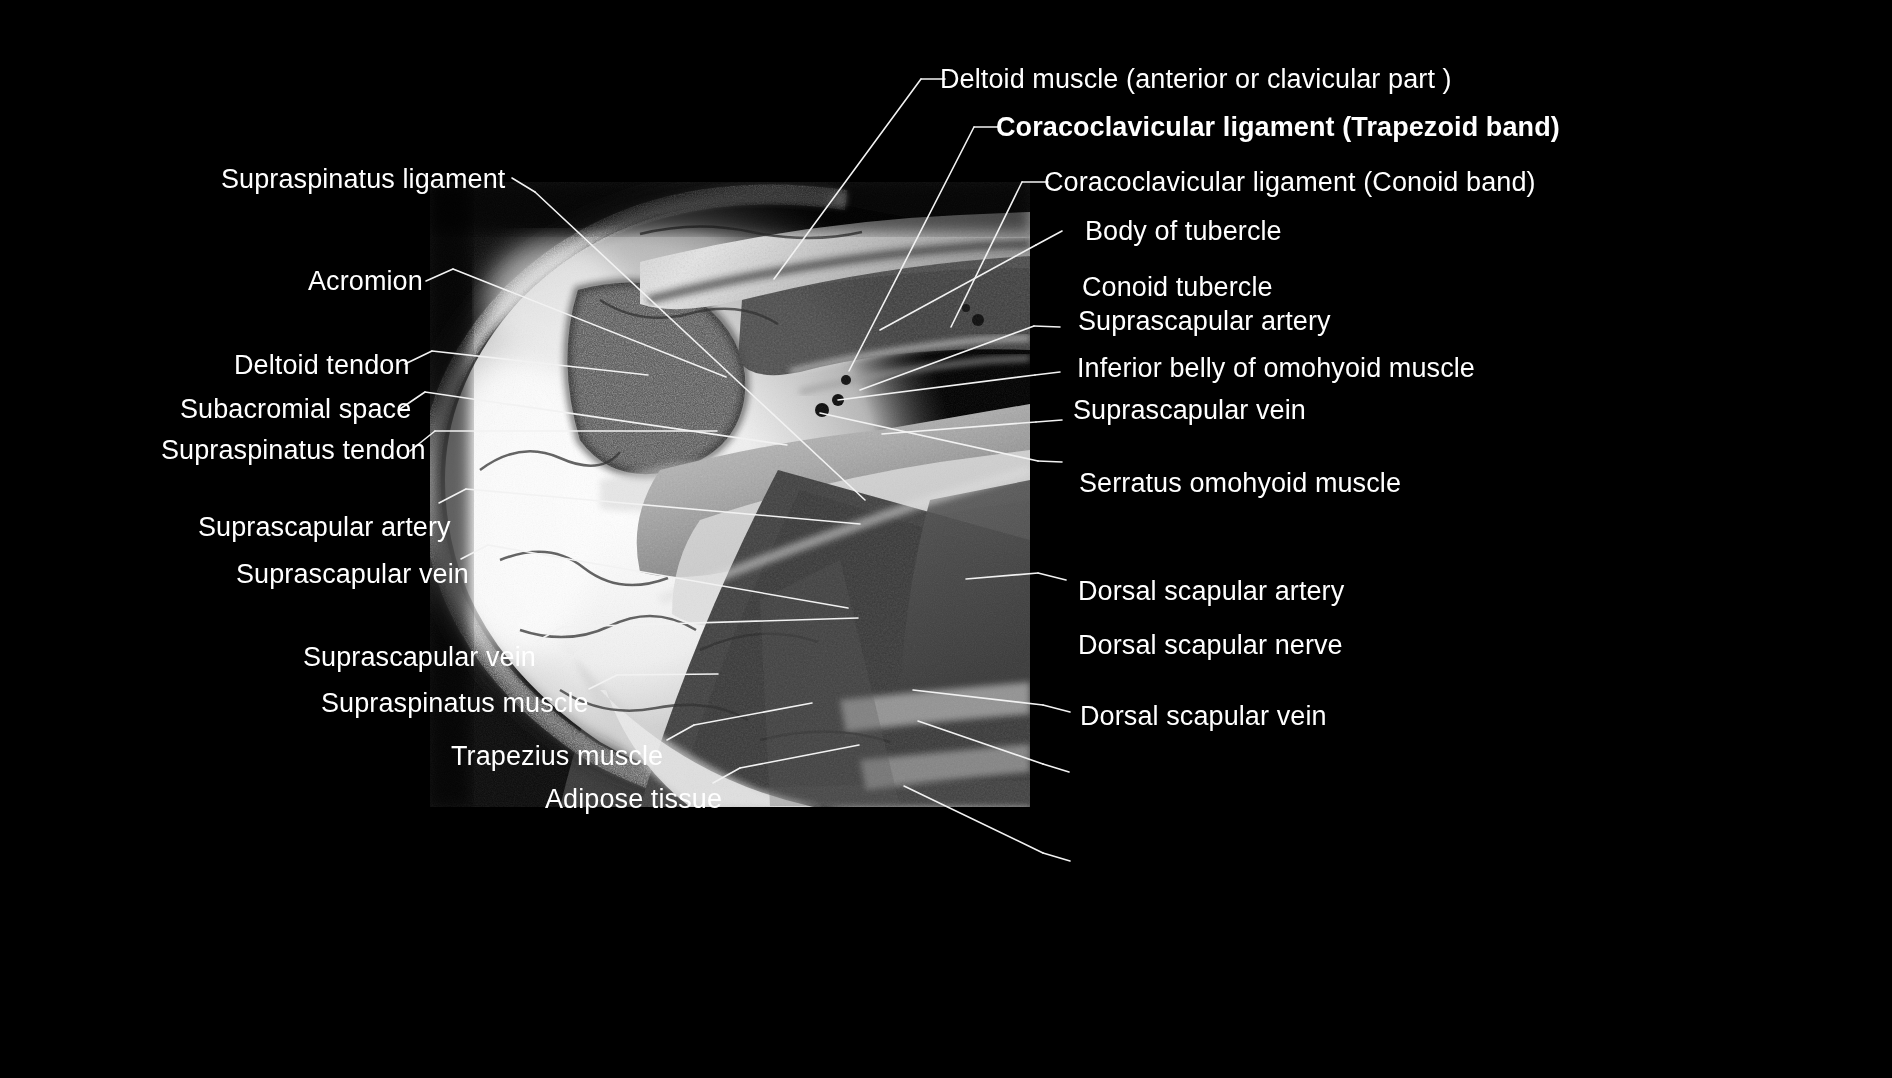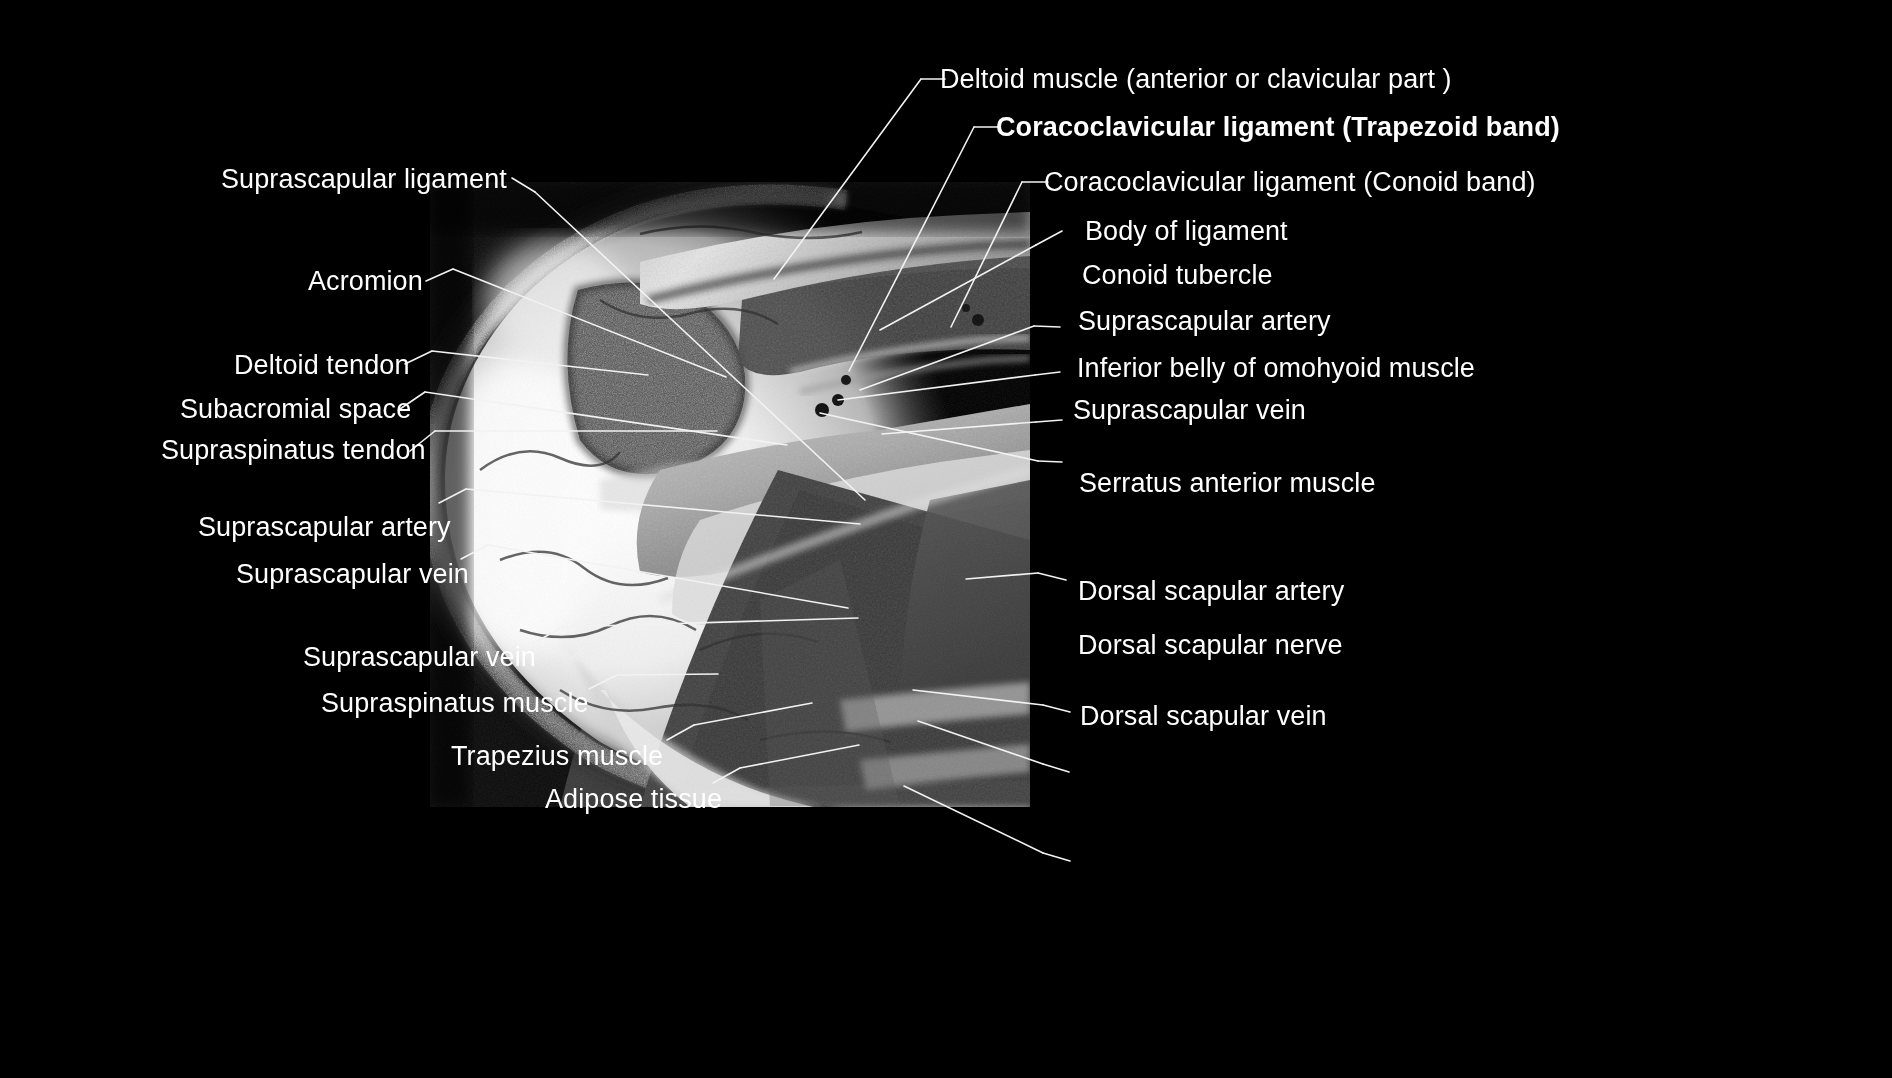--- a/index.html
+++ b/index.html
@@ -278,30 +278,30 @@
       <polyline points="694,725 812,703" fill="none" stroke="#f2f2f2" stroke-width="1.6" stroke-linecap="round" stroke-linejoin="round"></polyline>
       <polyline points="667,740 694,725" fill="none" stroke="#f2f2f2" stroke-width="1.6" stroke-linecap="round" stroke-linejoin="round"></polyline>
       <polyline points="740,768 859,745" fill="none" stroke="#f2f2f2" stroke-width="1.6" stroke-linecap="round" stroke-linejoin="round"></polyline>
       <polyline points="713,783 740,768" fill="none" stroke="#f2f2f2" stroke-width="1.6" stroke-linecap="round" stroke-linejoin="round"></polyline>
     </svg>
 
   <div id="labels-root">
       <div class="label left-aligned" style="left: 940px; top: 64px;">Deltoid muscle (anterior or clavicular part )</div>
       <div class="label left-aligned" style="left: 996px; top: 112px; font-weight: bold;">Coracoclavicular ligament (Trapezoid band)</div>
       <div class="label left-aligned" style="left: 1044px; top: 167px;">Coracoclavicular ligament (Conoid band)</div>
-      <div class="label left-aligned" style="left: 1085px; top: 216px;">Body of ligament</div>
-      <div class="label left-aligned" style="left: 1082px; top: 260px;">Conoid tubercle</div>
+      <div class="label left-aligned" style="left: 1085px; top: 216px;">Body of tubercle</div>
+      <div class="label left-aligned" style="left: 1082px; top: 272px;">Conoid tubercle</div>
       <div class="label left-aligned" style="left: 1078px; top: 306px;">Suprascapular artery</div>
       <div class="label left-aligned" style="left: 1077px; top: 353px;">Inferior belly of omohyoid muscle</div>
       <div class="label left-aligned" style="left: 1073px; top: 395px;">Suprascapular vein</div>
-      <div class="label left-aligned" style="left: 1079px; top: 468px;">Serratus anterior muscle</div>
+      <div class="label left-aligned" style="left: 1079px; top: 468px;">Serratus omohyoid muscle</div>
       <div class="label left-aligned" style="left: 1078px; top: 576px;">Dorsal scapular artery</div>
       <div class="label left-aligned" style="left: 1078px; top: 630px;">Dorsal scapular nerve</div>
       <div class="label left-aligned" style="left: 1080px; top: 701px;">Dorsal scapular vein</div>
-      <div class="label right-aligned" style="left: 221px; top: 164px;">Suprascapular ligament</div>
+      <div class="label right-aligned" style="left: 221px; top: 164px;">Supraspinatus ligament</div>
       <div class="label right-aligned" style="left: 308px; top: 266px;">Acromion</div>
       <div class="label right-aligned" style="left: 234px; top: 350px;">Deltoid tendon</div>
       <div class="label right-aligned" style="left: 180px; top: 394px; text-align: right;">Subacromial space</div>
       <div class="label right-aligned" style="left: 161px; top: 435px;">Supraspinatus tendon</div>
       <div class="label right-aligned" style="left: 198px; top: 512px;">Suprascapular artery</div>
       <div class="label right-aligned" style="left: 236px; top: 559px;">Suprascapular vein</div>
       <div class="label right-aligned" style="left: 303px; top: 642px;">Suprascapular vein</div>
       <div class="label right-aligned" style="left: 321px; top: 688px;">Supraspinatus muscle</div>
       <div class="label right-aligned" style="left: 451px; top: 717px; margin-top: 24px;">Trapezius muscle</div>
       <div class="label right-aligned" style="left: 545px; top: 784px;">Adipose tissue</div>

